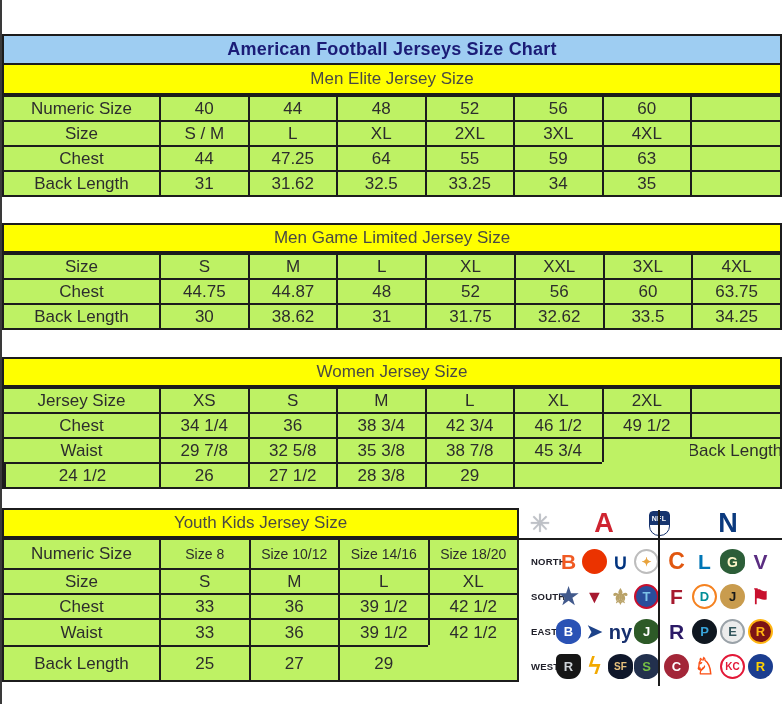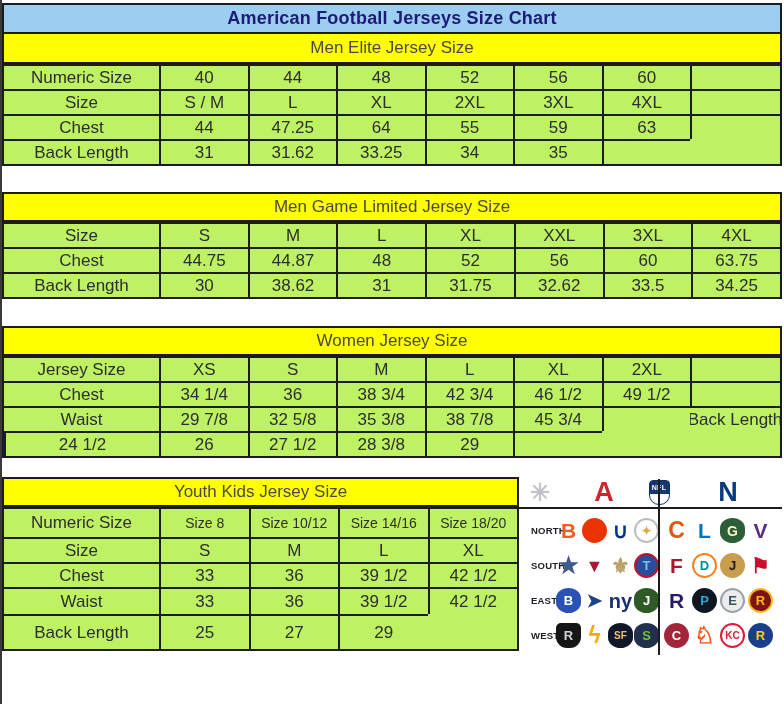--- a/index.html
+++ b/index.html
@@ -7,21 +7,21 @@
   .page {
     position:relative; width:784px; height:704px; background:#fff;
     font-family:"Liberation Sans", sans-serif; overflow:hidden;
     border-left:2px solid #3a3a3a;
   }
   .inner { position:absolute; left:0px; top:3px; width:780px; }
 
   
   .title-bar {
     height:31px; background:#9ecdf2; border:2px solid #1c1c1c;
-    display:flex; align-items:center; justify-content:center;
+    display:flex; align-items:center; justify-content:center;margin-top:31px;
   }
   .title-bar h1 { font-size:18px; font-weight:bold; color:#1b1c77; letter-spacing:.2px; }
 
   
   .sec-header {
     height:30px; background:#ffff00; border:2px solid #1c1c1c; border-top-width:2px;
     display:flex; align-items:center; justify-content:center;
   }
   .sec-header.attached { border-top:none; }
   .sec-header span { font-size:17px; color:#4a4a44; }
@@ -112,20 +112,21 @@
           <div class="cell">44</div>
           <div class="cell">47.25</div>
           <div class="cell">64</div>
           <div class="cell">55</div>
           <div class="cell">59</div>
           <div class="cell">63</div>
           <div class="cell"></div>
           <div class="cell c0">Back Length</div>
           <div class="cell">31</div>
           <div class="cell">31.62</div>
+          <div class="cell">32.5</div>
           <div class="cell">33.25</div>
           <div class="cell">34</div>
           <div class="cell">35</div>
           <div class="cell"></div>
         </div>
     </section>
 
     <div class="gap26"></div>
 
     <section>

